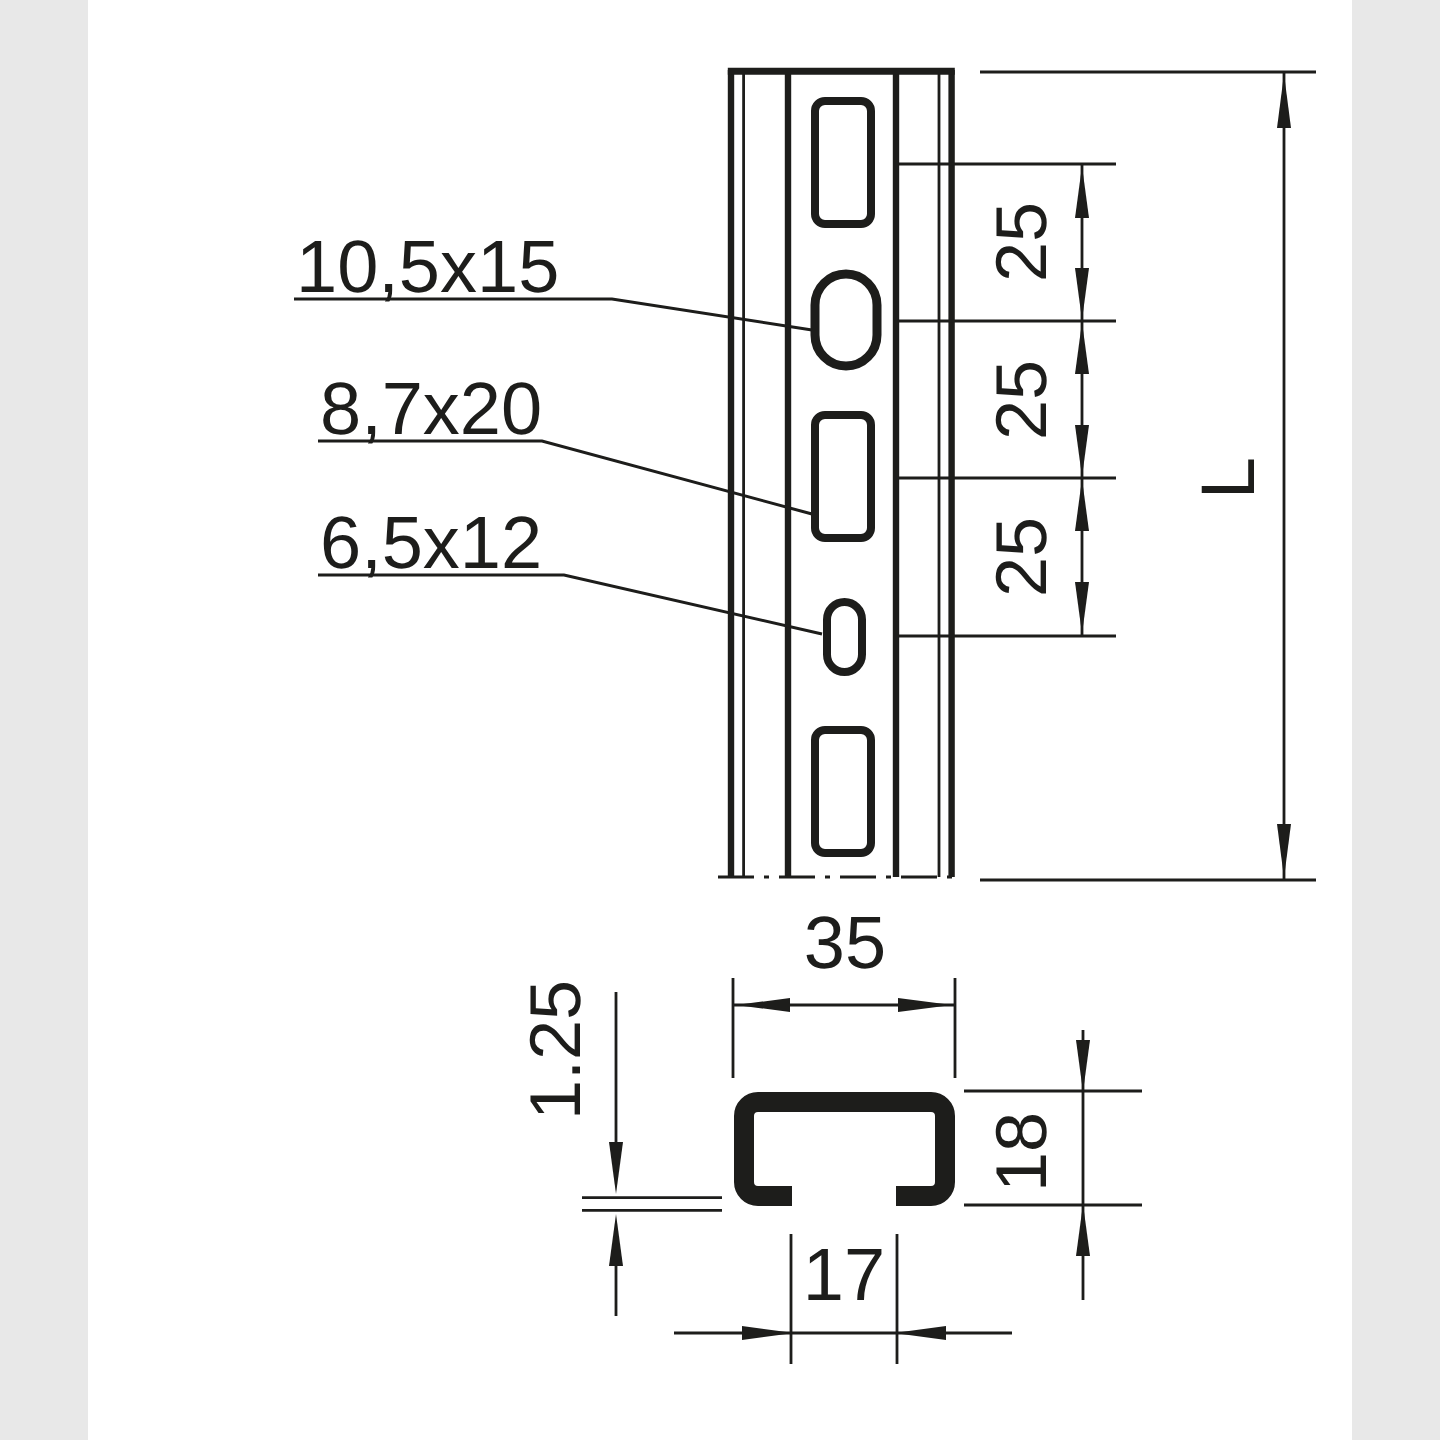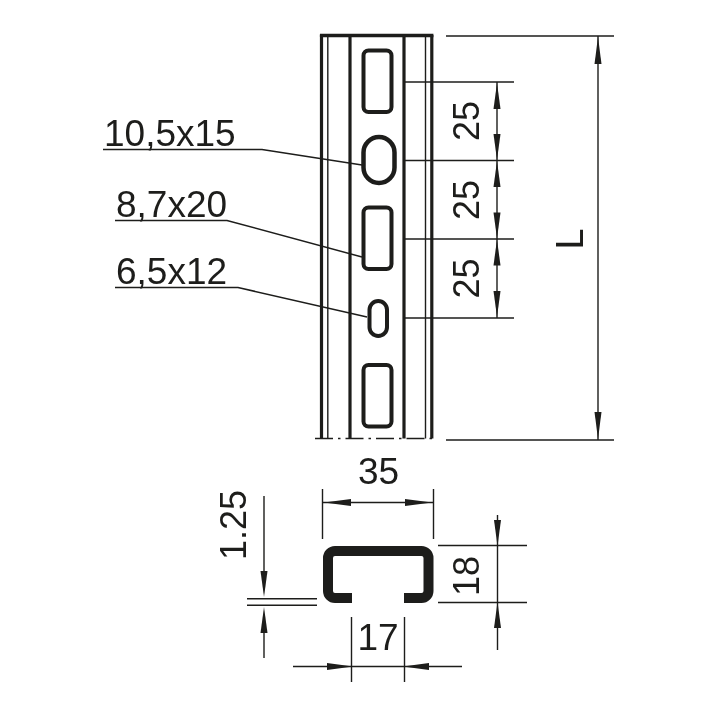--- a/index.html
+++ b/index.html
@@ -1,18 +1,18 @@
 <!DOCTYPE html>
 <html><head>
 <meta charset="utf-8">
 <style>
   html,body{margin:0;padding:0;}
   body{background:#e8e8e8;font-family:"Liberation Sans", sans-serif;}
   .stage{
-    width:720px;height:720px;background:#ffffff;position:relative;
+    width:632px;height:720px;background:#ffffff;position:relative;
     margin:0 auto;overflow:hidden;
   }
   svg{display:block;}
   svg text{
     font-family:"Liberation Sans","DejaVu Sans",sans-serif;
     fill:#1d1d1b;
   }
   .dim-label{font-size:37px;}
   .dim-label-sm{font-size:36px;}
 </style>

